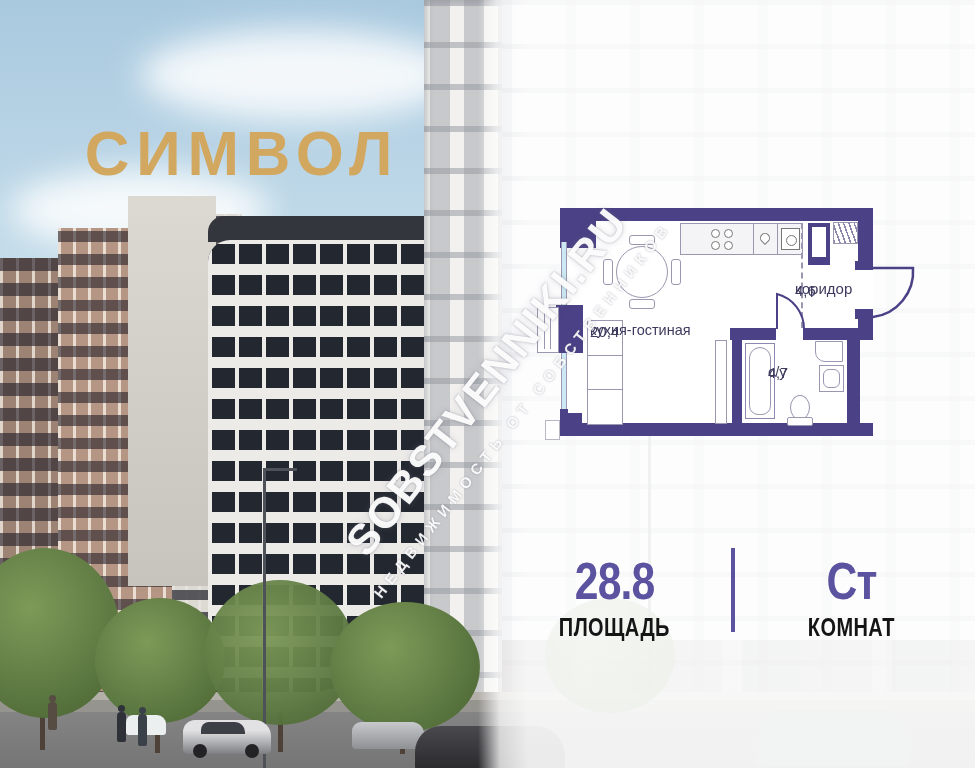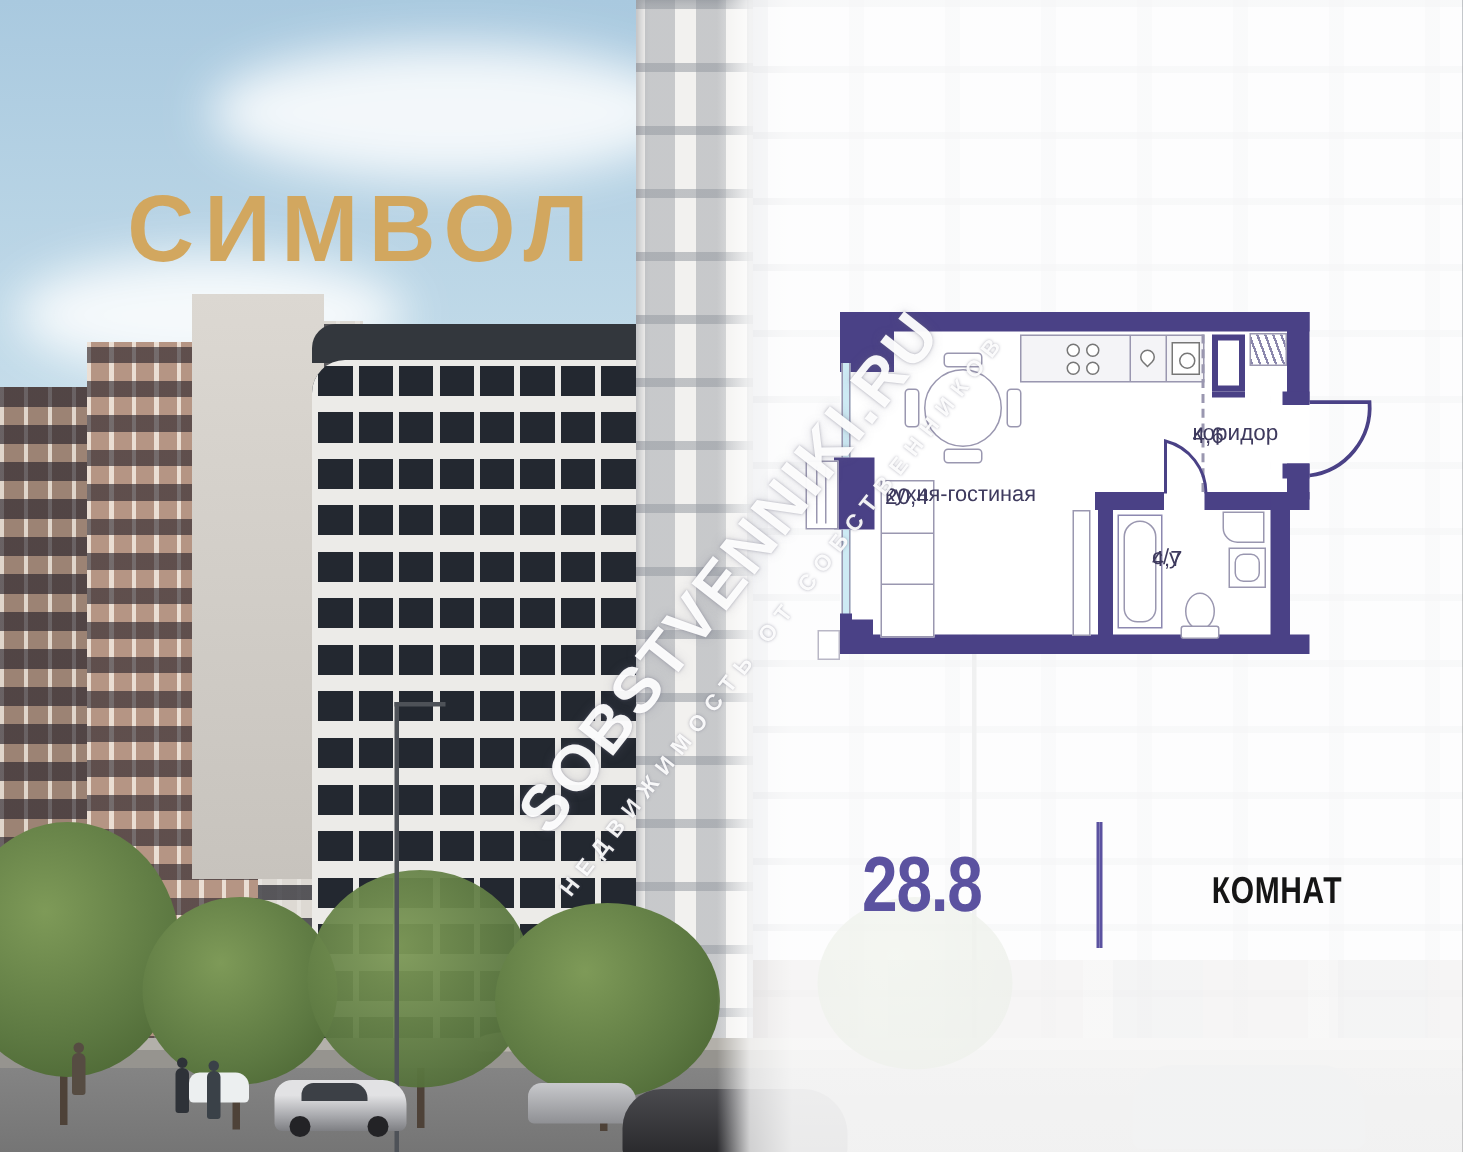--- a/index.html
+++ b/index.html
@@ -182,21 +182,21 @@
 
   .room-label{color:var(--ink);text-align:center;line-height:1.25;}
   .lab-living{left:53px;top:126px;width:180px;font-size:14.5px;}
   .lab-living .room-area{font-size:15px;margin-top:2px;}
   .lab-cor{left:258px;top:85px;width:86px;font-size:15px;}
   .lab-cor .room-area{margin-top:2px;}
   .lab-bath{left:231px;top:168px;width:52px;font-size:14.5px;}
   .lab-bath .room-area{margin-top:1px;}
 
   
-  .stats{position:absolute;left:498px;top:540px;width:470px;height:100px;z-index:3;display:flex;align-items:center;}
+  .stats{position:absolute;left:498px;top:540px;width:470px;height:100px;z-index:3;display:flex;align-items:flex-end;}
   .stat{flex:1;display:flex;flex-direction:column;align-items:center;justify-content:flex-start;}
   .stat-value{height:52px;display:flex;align-items:center;}
   .stat-value span{display:inline-block;transform:scaleX(.82);font-size:52px;font-weight:700;color:var(--accent);line-height:1;letter-spacing:-1px;}
   .stat-label{margin-top:8px;}
   .stat-label span{display:inline-block;transform:scaleX(.8);font-size:25px;font-weight:700;color:#151515;line-height:1;letter-spacing:0.5px;}
   .divider{width:2px;background:var(--accent);align-self:center;height:84px;}
 </style>
 </head>
 <body>
 
@@ -338,24 +338,28 @@
       <div class="room-name">с/у</div>
       <div class="room-area">4,7</div>
     </div>
   </div>
 
   <div class="stats">
     <div class="stat">
       <div class="stat-value">
           <span>28.8</span>
         </div>
+      <div class="stat-label"><span>ПЛОЩАДЬ</span></div>
     </div>
     <div class="divider"></div>
     <div class="divider"></div>
     <div class="stat">
+      <div class="stat-value">
+          <span>Ст</span>
+        </div>
       <div class="stat-label"><span>КОМНАТ</span></div>
     </div>
   </div>
 
   <div class="watermark">
     <div class="wm1">SOBSTVENNIKI.RU</div>
     <div class="wm2">НЕДВИЖИМОСТЬ ОТ СОБСТВЕННИКОВ</div>
   </div>
 
 </div>

